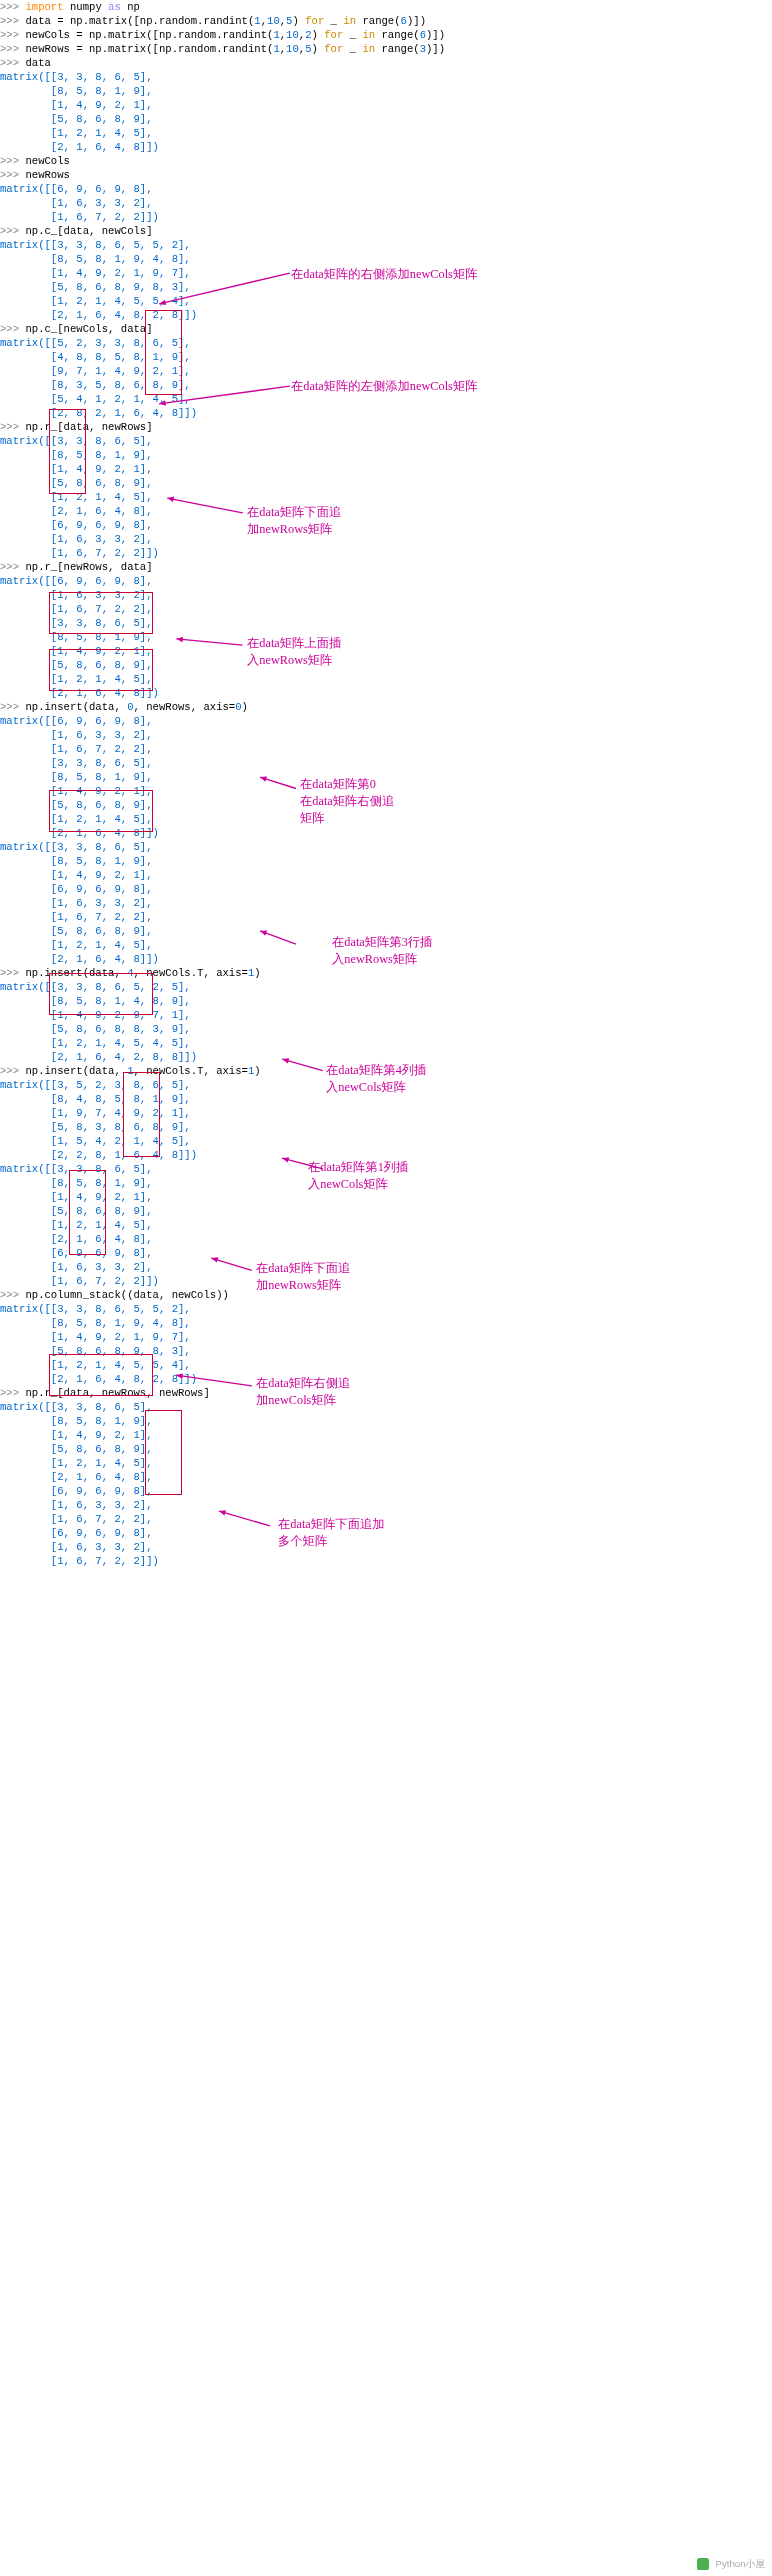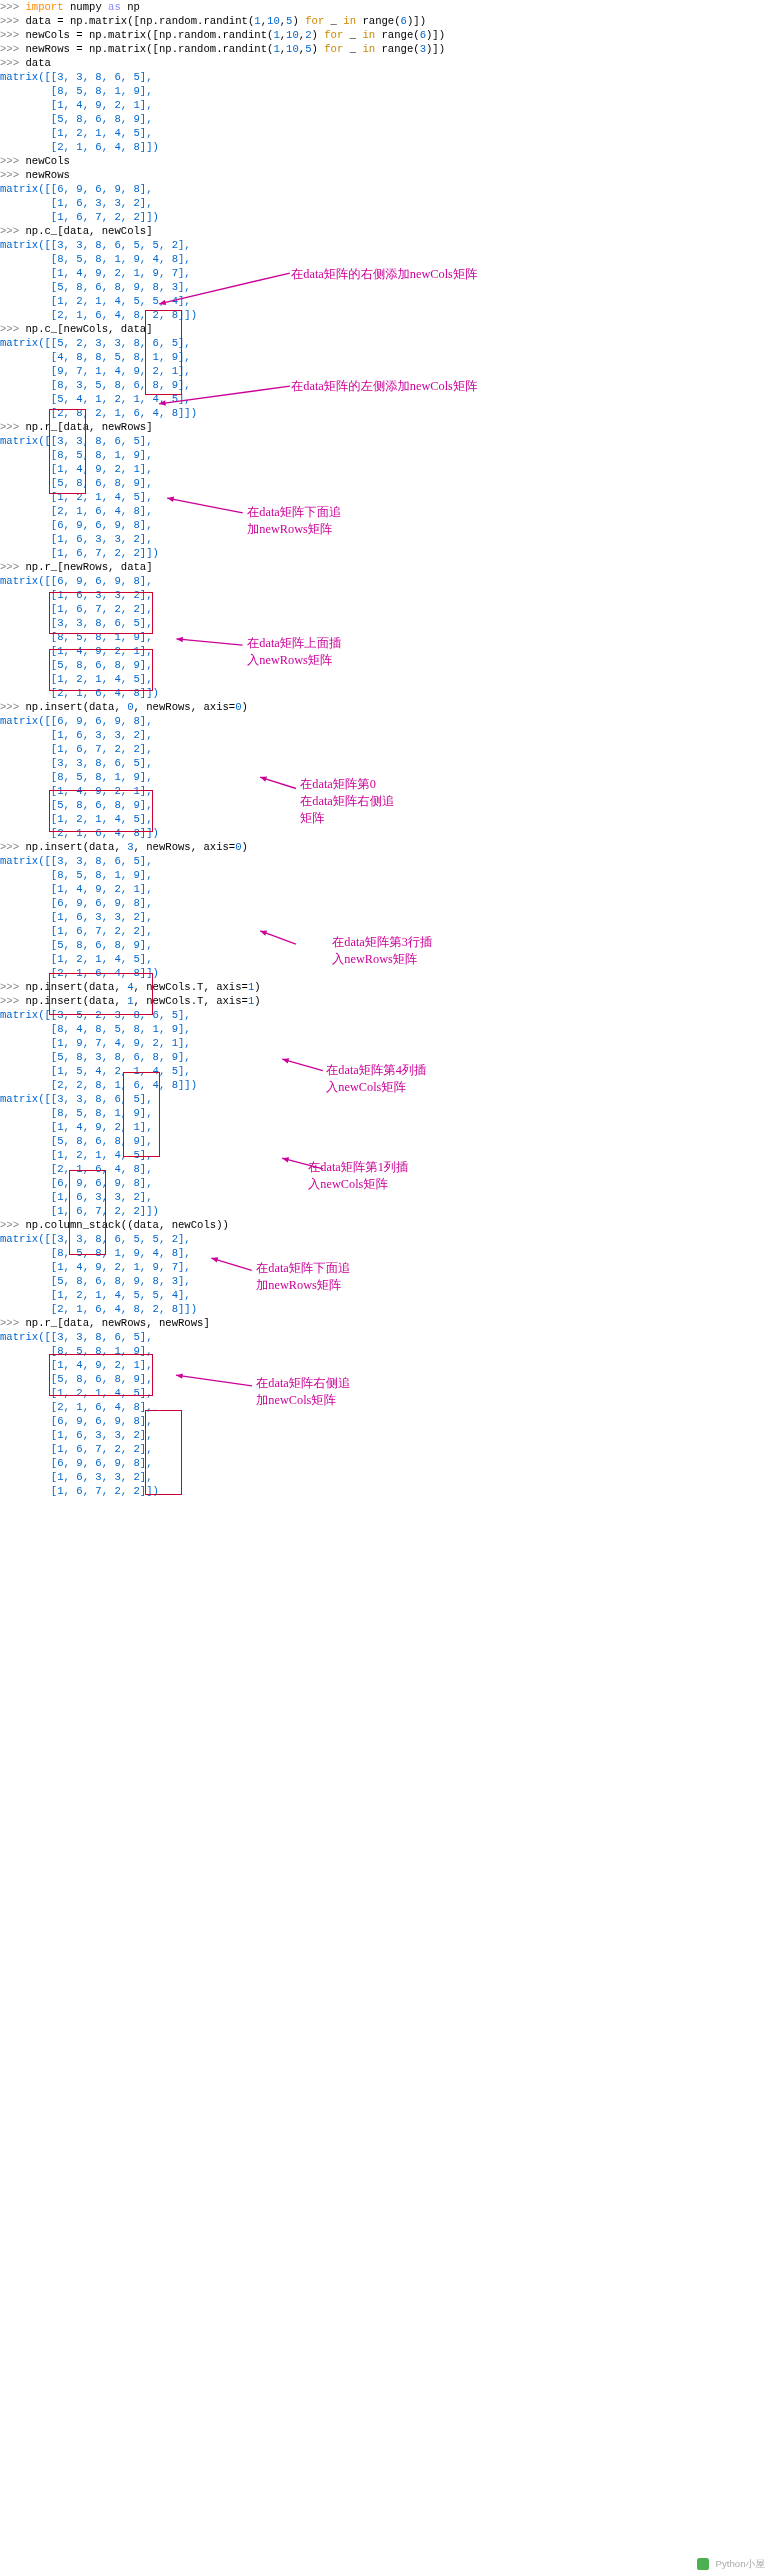--- a/index.html
+++ b/index.html
@@ -77,31 +77,36 @@
     <div class="line"><span class="prompt">&gt;&gt;&gt; </span><span class="ident">np.insert(data, </span><span class="num">0</span><span class="ident">, newRows, axis=</span><span class="num">0</span><span class="ident">)</span></div>
     <div class="line"><span class="num">matrix([[6, 9, 6, 9, 8],
         [1, 6, 3, 3, 2],
         [1, 6, 7, 2, 2],
         [3, 3, 8, 6, 5],
         [8, 5, 8, 1, 9],
         [1, 4, 9, 2, 1],
         [5, 8, 6, 8, 9],
         [1, 2, 1, 4, 5],
         [2, 1, 6, 4, 8]])</span></div>
-    <div class="line"><span class="prompt">&gt;&gt;&gt; </span><span class="ident">np.insert(data, </span><span class="num">3</span><span class="ident">, newRows, axis=</span><span class="num">0</span><span class="ident">)</span></div>
     <div class="line"><span class="num">matrix([[3, 3, 8, 6, 5],
         [8, 5, 8, 1, 9],
         [1, 4, 9, 2, 1],
         [6, 9, 6, 9, 8],
         [1, 6, 3, 3, 2],
         [1, 6, 7, 2, 2],
         [5, 8, 6, 8, 9],
         [1, 2, 1, 4, 5],
         [2, 1, 6, 4, 8]])</span></div>
     <div class="line"><span class="prompt">&gt;&gt;&gt; </span><span class="ident">np.insert(data, </span><span class="num">4</span><span class="ident">, newCols.T, axis=</span><span class="num">1</span><span class="ident">)</span></div>
+    <div class="line"><span class="num">matrix([[3, 3, 8, 6, 5, 2, 5],
+        [8, 5, 8, 1, 4, 8, 9],
+        [1, 4, 9, 2, 9, 7, 1],
+        [5, 8, 6, 8, 8, 3, 9],
+        [1, 2, 1, 4, 5, 4, 5],
+        [2, 1, 6, 4, 2, 8, 8]])</span></div>
     <div class="line"><span class="prompt">&gt;&gt;&gt; </span><span class="ident">np.insert(data, </span><span class="num">1</span><span class="ident">, newCols.T, axis=</span><span class="num">1</span><span class="ident">)</span></div>
     <div class="line"><span class="num">matrix([[3, 5, 2, 3, 8, 6, 5],
         [8, 4, 8, 5, 8, 1, 9],
         [1, 9, 7, 4, 9, 2, 1],
         [5, 8, 3, 8, 6, 8, 9],
         [1, 5, 4, 2, 1, 4, 5],
         [2, 2, 8, 1, 6, 4, 8]])</span></div>
     <div class="line"><span class="num">matrix([[3, 3, 8, 6, 5],
         [8, 5, 8, 1, 9],
         [1, 4, 9, 2, 1],

